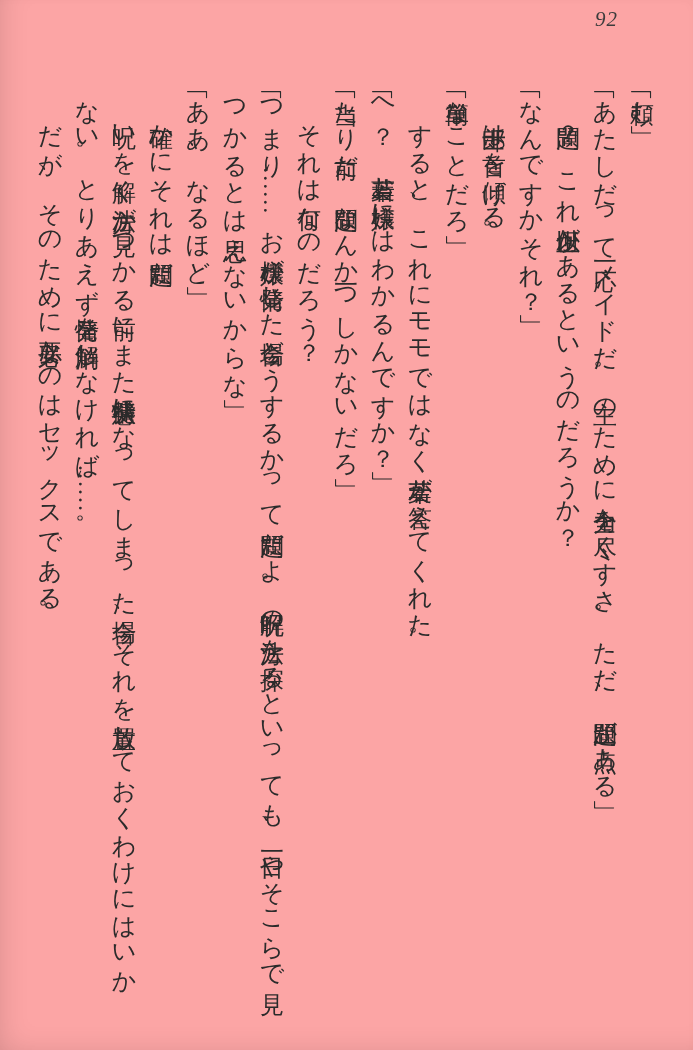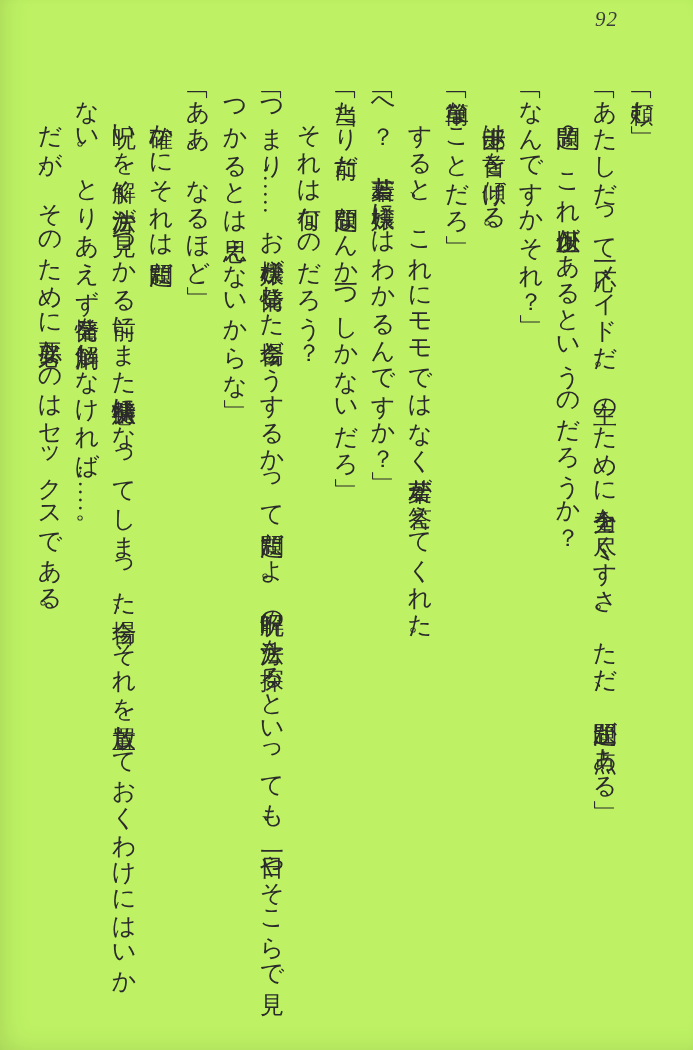--- a/index.html
+++ b/index.html
@@ -5,21 +5,21 @@
   html, body {
     margin: 0;
     padding: 0;
     background: #ffffff;
   }
   .page {
     position: relative;
     width: 693px;
     height: 1050px;
     overflow: hidden;
-    background: #bef264;
+    background: #fca5a5;
     box-shadow: inset 14px -10px 34px -20px rgba(0,0,0,0.20),
                 inset -4px 4px 18px -14px rgba(0,0,0,0.08);
     font-family: "Liberation Serif", "DejaVu Serif", serif;
   }
   .page-number {
     position: absolute;
     top: 7px;
     right: 75px;
     font-size: 21px;
     font-style: italic;

